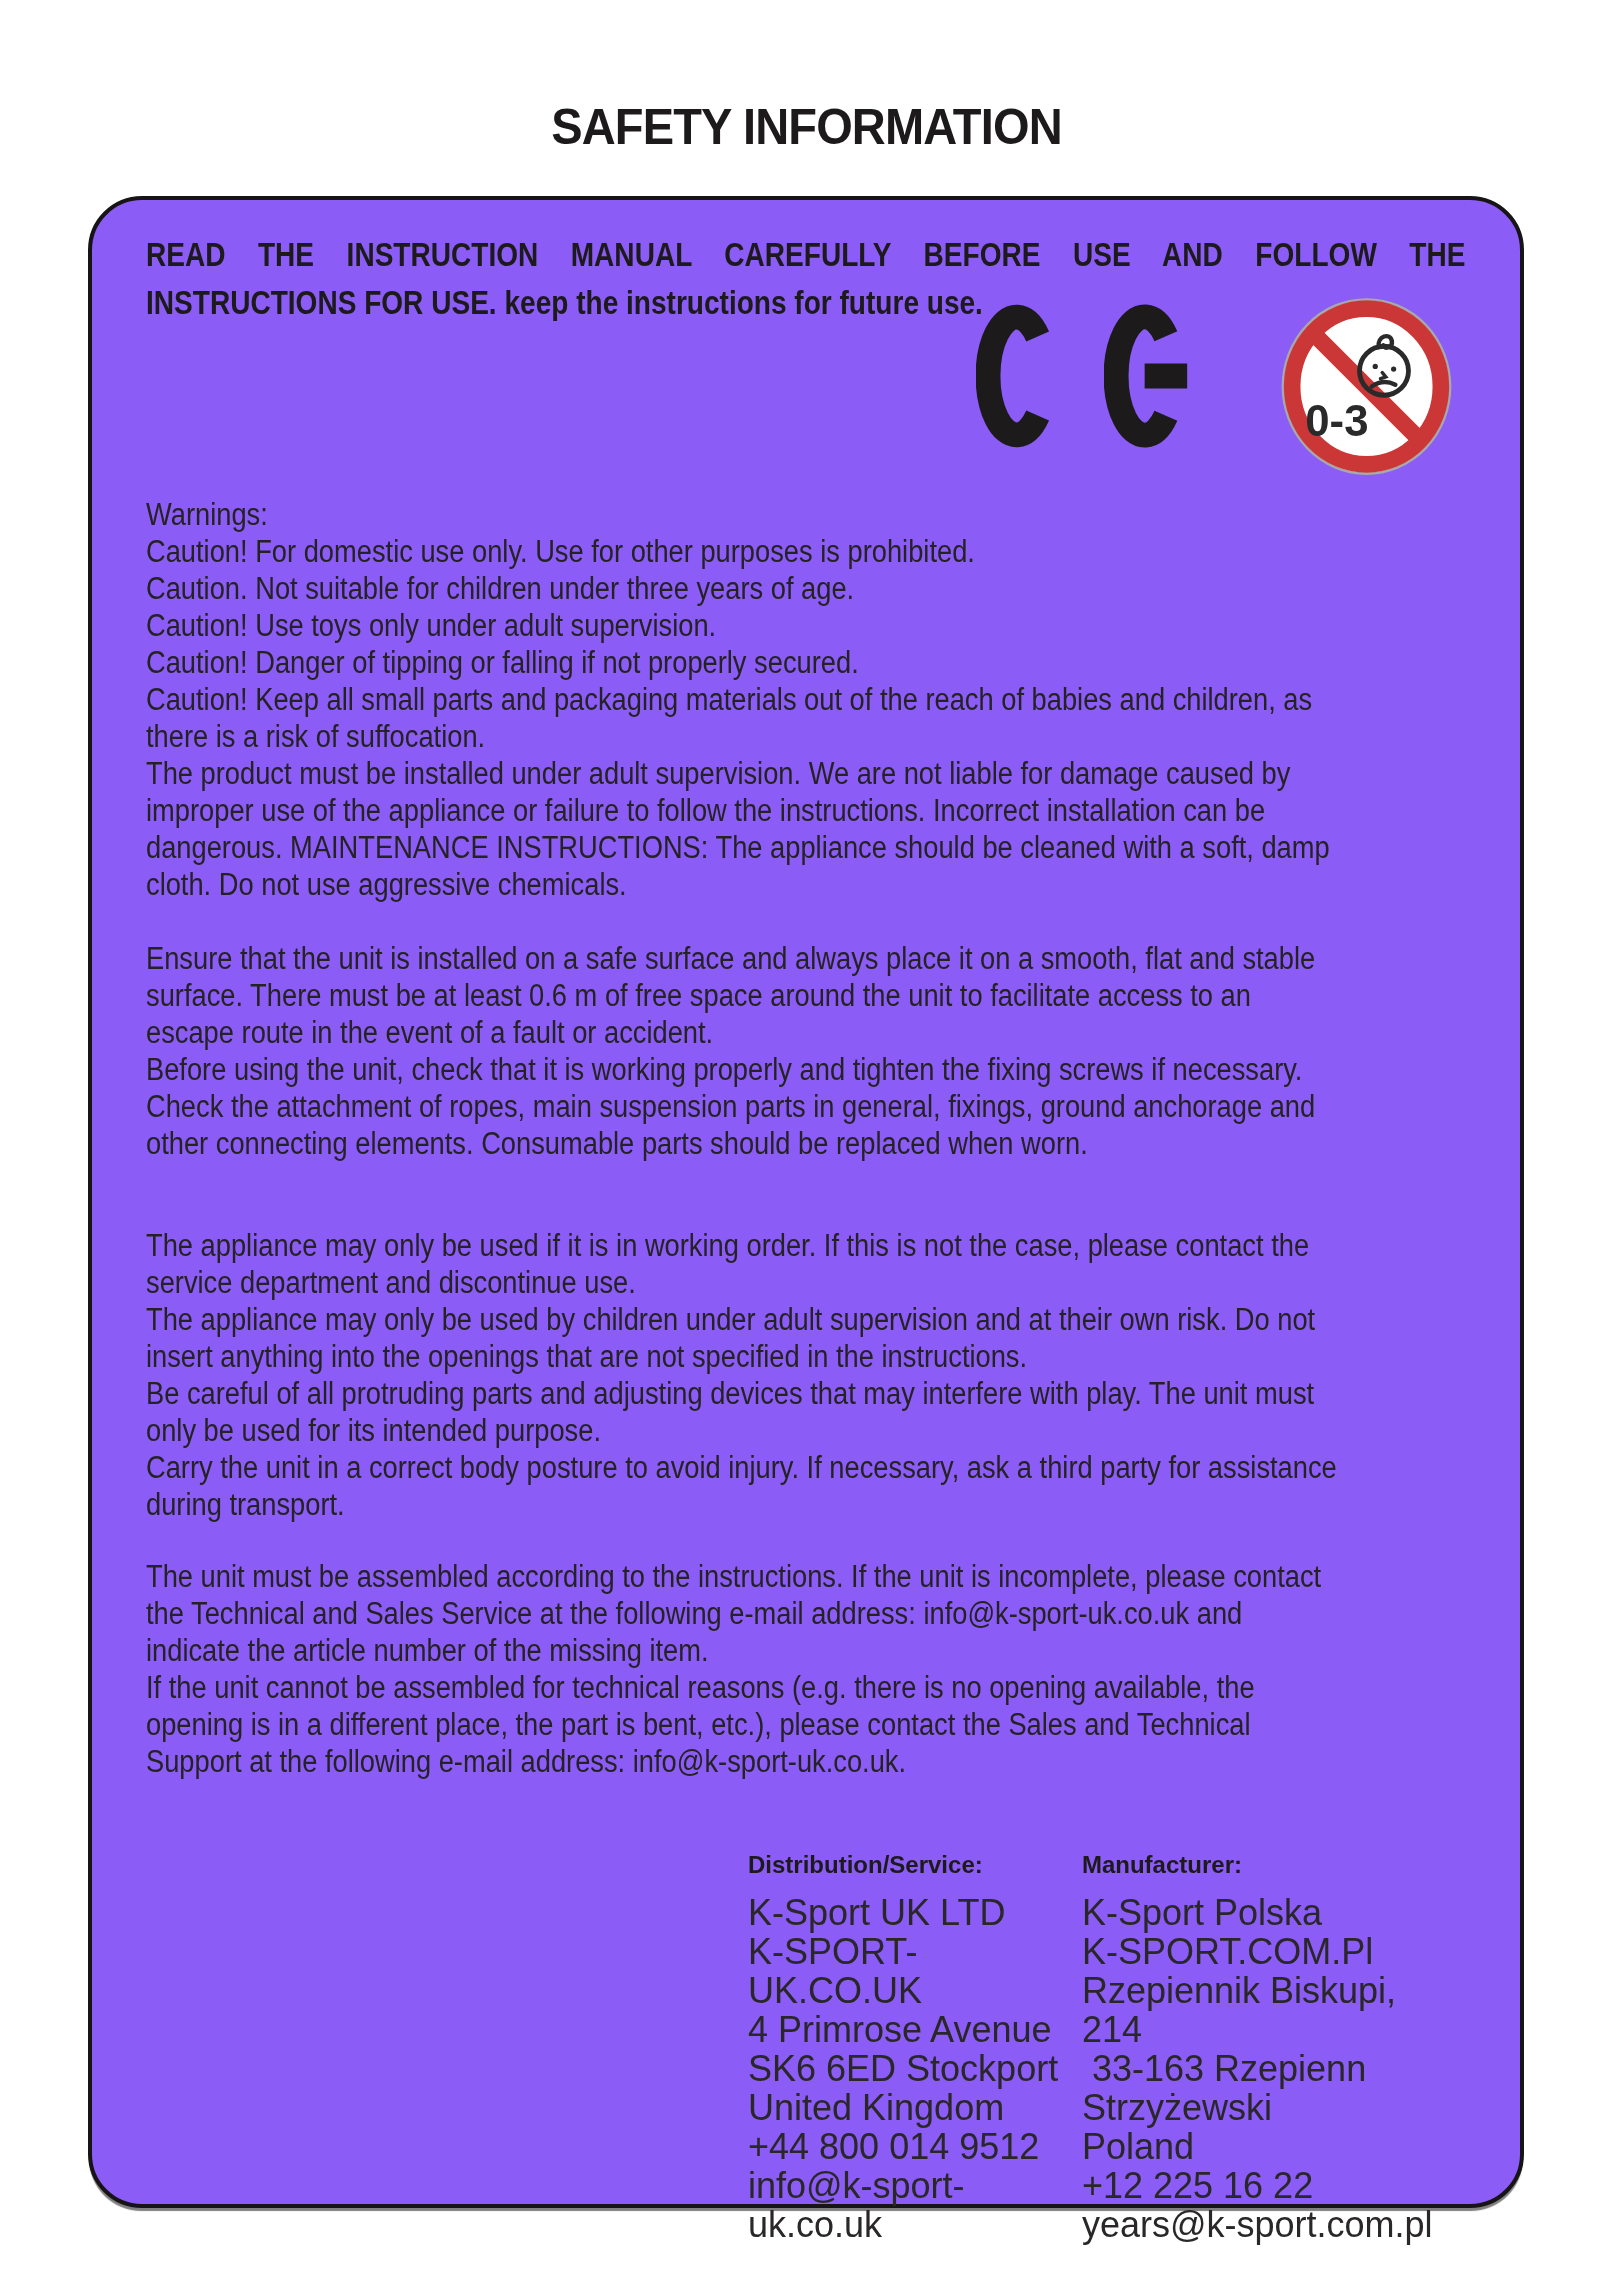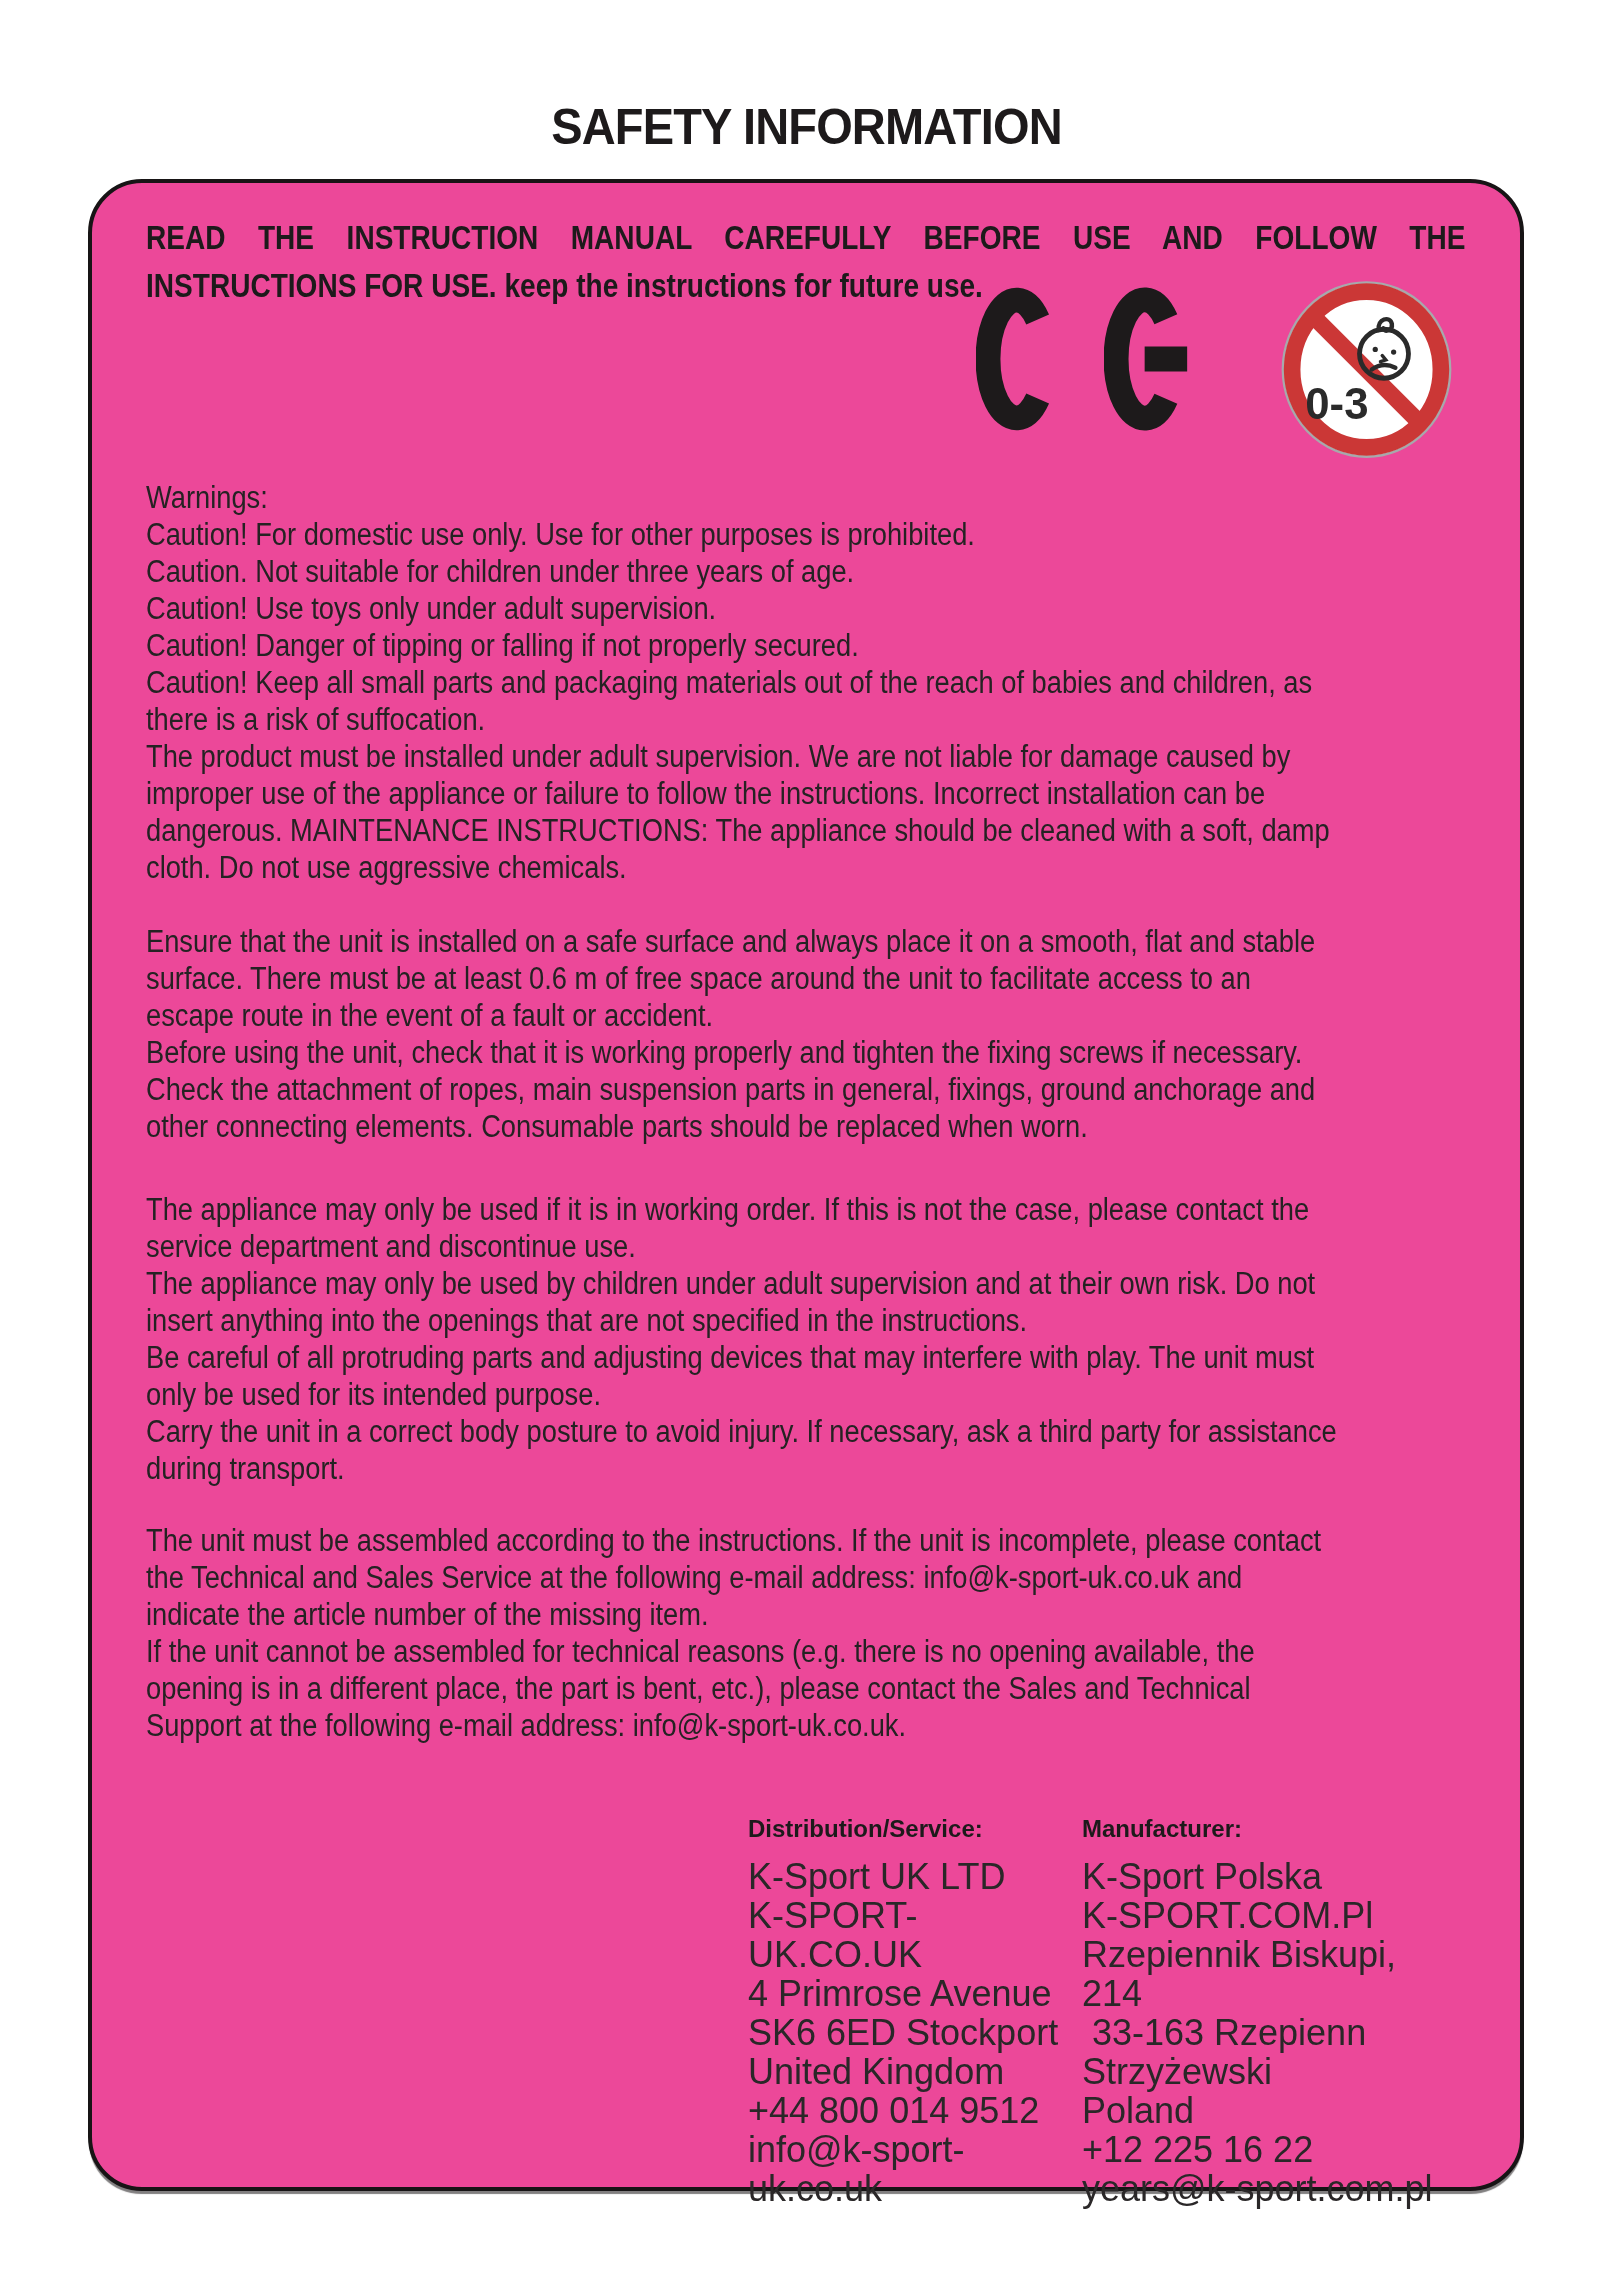--- a/index.html
+++ b/index.html
@@ -19,28 +19,28 @@
     text-align: center;
     font-size: 50px; font-weight: bold;
     letter-spacing: -0.9px;
     transform: scaleX(.94);
     color: #1d1a1b;
   }
 
   
   .notice-box {
     position: absolute;
-    left: 88px; top: 179px;
+    left: 88px; top: 196px;
     width: 1436px; height: 2012px;
     box-sizing: border-box;
     border: 4.6px solid #171415;
     border-radius: 54px;
     padding: 31px 54px 0 54px;
     box-shadow: 0 4.6px 0.9px -1.8px rgba(25,22,23,.55);
-    background: #ec4899;
+    background: #8b5cf6;
   }
 
   
   .notice-header {
     font-weight: bold;
     font-size: 33px;
     line-height: 48px;
     color: #1d1a1b;
   }
   .hl {
@@ -54,21 +54,21 @@
   
   .ce-c-icon { position: absolute; left: 884px; top: 103px; }
   .ce-e-icon { position: absolute; left: 1012px; top: 103px; }
   .age-sign-icon { position: absolute; left: 1187px; top: 95px; }
 
   
   .paragraphs { position: relative; }
   .para { font-size: 31px; line-height: 37px; color: #252223; }
   .para:nth-child(1) { margin-top: 169px; }
   .para:nth-child(2) { margin-top: 37px; }
-  .para:nth-child(3) { margin-top: 46px; }
+  .para:nth-child(3) { margin-top: 65px; }
   .para:nth-child(4) { margin-top: 35px; }
   .para .line {
     white-space: pre;
     transform: scaleX(.88);
     transform-origin: 0 50%;
     width: 113.7%;
   }
 
   
   .contact {

